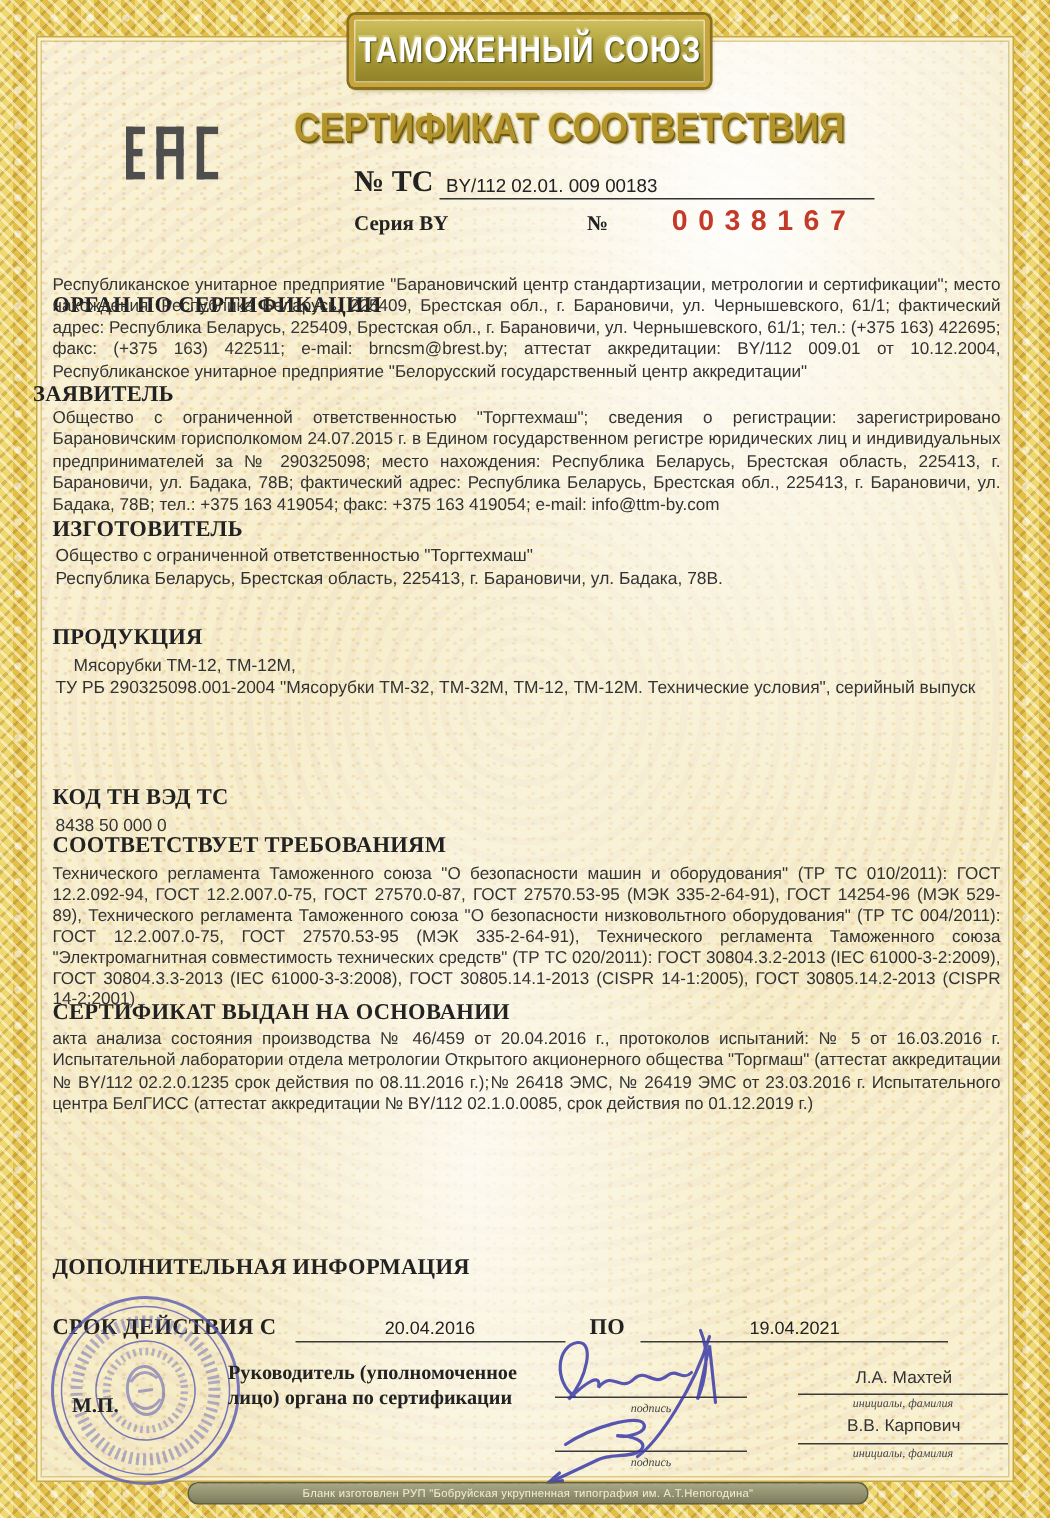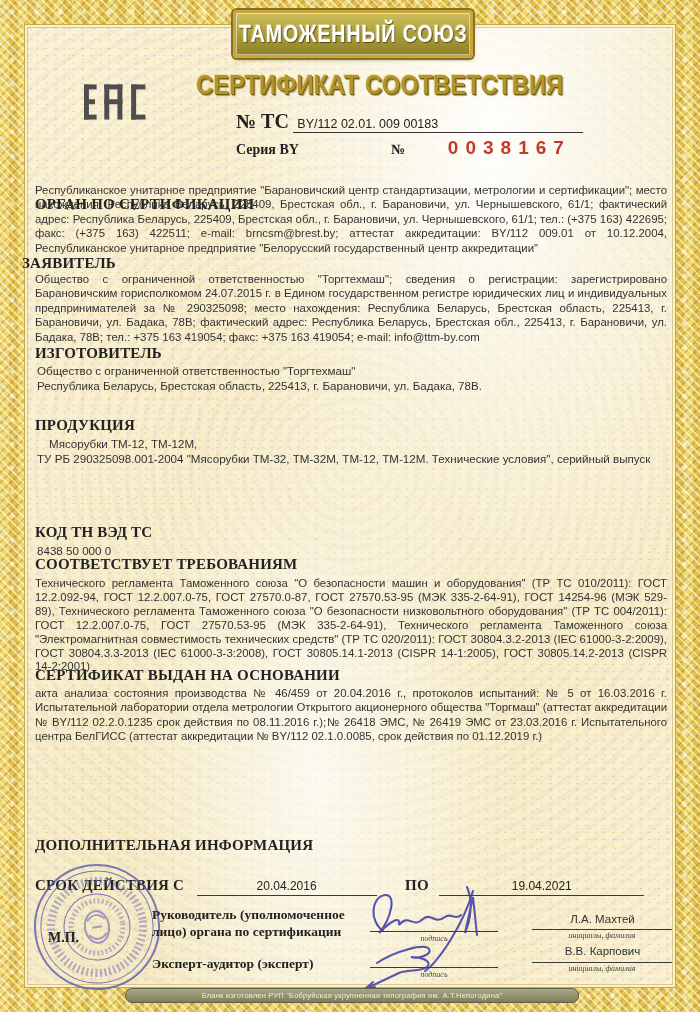--- a/index.html
+++ b/index.html
@@ -128,42 +128,41 @@
   <div class="abs body-txt" style="left:35px;top:577px;width:632px;line-height:13.9px;">Технического регламента Таможенного союза "О безопасности машин и оборудования" (ТР ТС 010/2011): ГОСТ 12.2.092-94, ГОСТ 12.2.007.0-75, ГОСТ 27570.0-87, ГОСТ 27570.53-95 (МЭК 335-2-64-91), ГОСТ 14254-96 (МЭК 529-89), Технического регламента Таможенного союза "О безопасности низковольтного оборудования" (ТР ТС 004/2011): ГОСТ 12.2.007.0-75, ГОСТ 27570.53-95 (МЭК 335-2-64-91), Технического регламента Таможенного союза "Электромагнитная совместимость технических средств" (ТР ТС 020/2011): ГОСТ 30804.3.2-2013 (IEC 61000-3-2:2009), ГОСТ 30804.3.3-2013 (IEC 61000-3-3:2008), ГОСТ 30805.14.1-2013 (CISPR 14-1:2005), ГОСТ 30805.14.2-2013 (CISPR 14-2:2001)</div>
 
   <div class="abs h-sec" style="left:35px;top:667px;">СЕРТИФИКАТ ВЫДАН НА ОСНОВАНИИ</div>
   <div class="abs body-txt" style="left:35px;top:686px;width:632px;">акта анализа состояния производства № 46/459 от 20.04.2016 г., протоколов испытаний: № 5 от 16.03.2016 г. Испытательной лаборатории отдела метрологии Открытого акционерного общества "Торгмаш" (аттестат аккредитации № BY/112 02.2.0.1235 срок действия по 08.11.2016 г.);№ 26418 ЭМС, № 26419 ЭМС от 23.03.2016 г. Испытательного центра БелГИСС (аттестат аккредитации № BY/112 02.1.0.0085, срок действия по 01.12.2019 г.)</div>
 
   <div class="abs h-sec" style="left:35px;top:837px;">ДОПОЛНИТЕЛЬНАЯ ИНФОРМАЦИЯ</div>
 
   <div class="abs" style="left:35px;top:876px;white-space:nowrap;">
     <span class="h-sec">СРОК ДЕЙСТВИЯ С</span>
     <span class="date-line" style="width:180px;margin-left:8px;">20.04.2016</span>
-    <span class="h-sec" style="margin-left:24px;">ПО</span>
+    <span class="h-sec" style="margin-left:12px;">ПО</span>
     <span class="date-line" style="width:205px;margin-left:6px;">19.04.2021</span>
   </div>
 
   <div class="abs" style="left:28px;top:858px;width:138px;height:138px;opacity:.8;">
     <svg width="138" height="138" viewBox="0 0 138 138" aria-hidden="true">
       <g fill="none" stroke="#5a5ab0" transform="rotate(-8 69 69)">
         <circle cx="69" cy="69" r="62" stroke-width="2"></circle>
         <circle cx="69" cy="69" r="56" stroke-width="1"></circle>
         <circle cx="69" cy="69" r="46" stroke-width="8" stroke-dasharray="2 2.6" opacity=".55"></circle>
         <circle cx="69" cy="69" r="33" stroke-width="1"></circle>
         <circle cx="69" cy="69" r="26" stroke-width="5" stroke-dasharray="1.8 2.4" opacity=".5"></circle>
         <ellipse cx="69" cy="69" rx="12" ry="16" stroke-width="2" opacity=".7"></ellipse>
         <path d="M60 62 q9 -10 18 0 M60 76 q9 10 18 0 M64 69 h10" stroke-width="2" opacity=".65"></path>
       </g>
     </svg>
   </div>
 
   <div class="abs serif" style="left:48px;top:930px;font-weight:bold;font-size:14px;color:#222;">М.П.</div>
 
   <div class="abs sig-label" style="left:152px;top:906px;width:215px;">Руководитель (уполномоченное лицо) органа по сертификации</div>
-  <div class="abs sig-label" style="left:152px;top:955px;width:215px;">Эксперт-аудитор (эксперт)</div>
 
   <div class="abs rule" style="left:370px;top:931px;width:128px;"></div>
   <div class="abs caption" style="left:370px;top:934px;width:128px;">подпись</div>
   <div class="abs rule" style="left:370px;top:967px;width:128px;"></div>
   <div class="abs caption" style="left:370px;top:970px;width:128px;">подпись</div>
 
   <div class="abs name-txt" style="left:540px;top:913px;width:125px;">Л.А. Махтей</div>
   <div class="abs rule" style="left:532px;top:929px;width:140px;"></div>
   <div class="abs caption" style="left:532px;top:931px;width:140px;">инициалы, фамилия</div>
 

